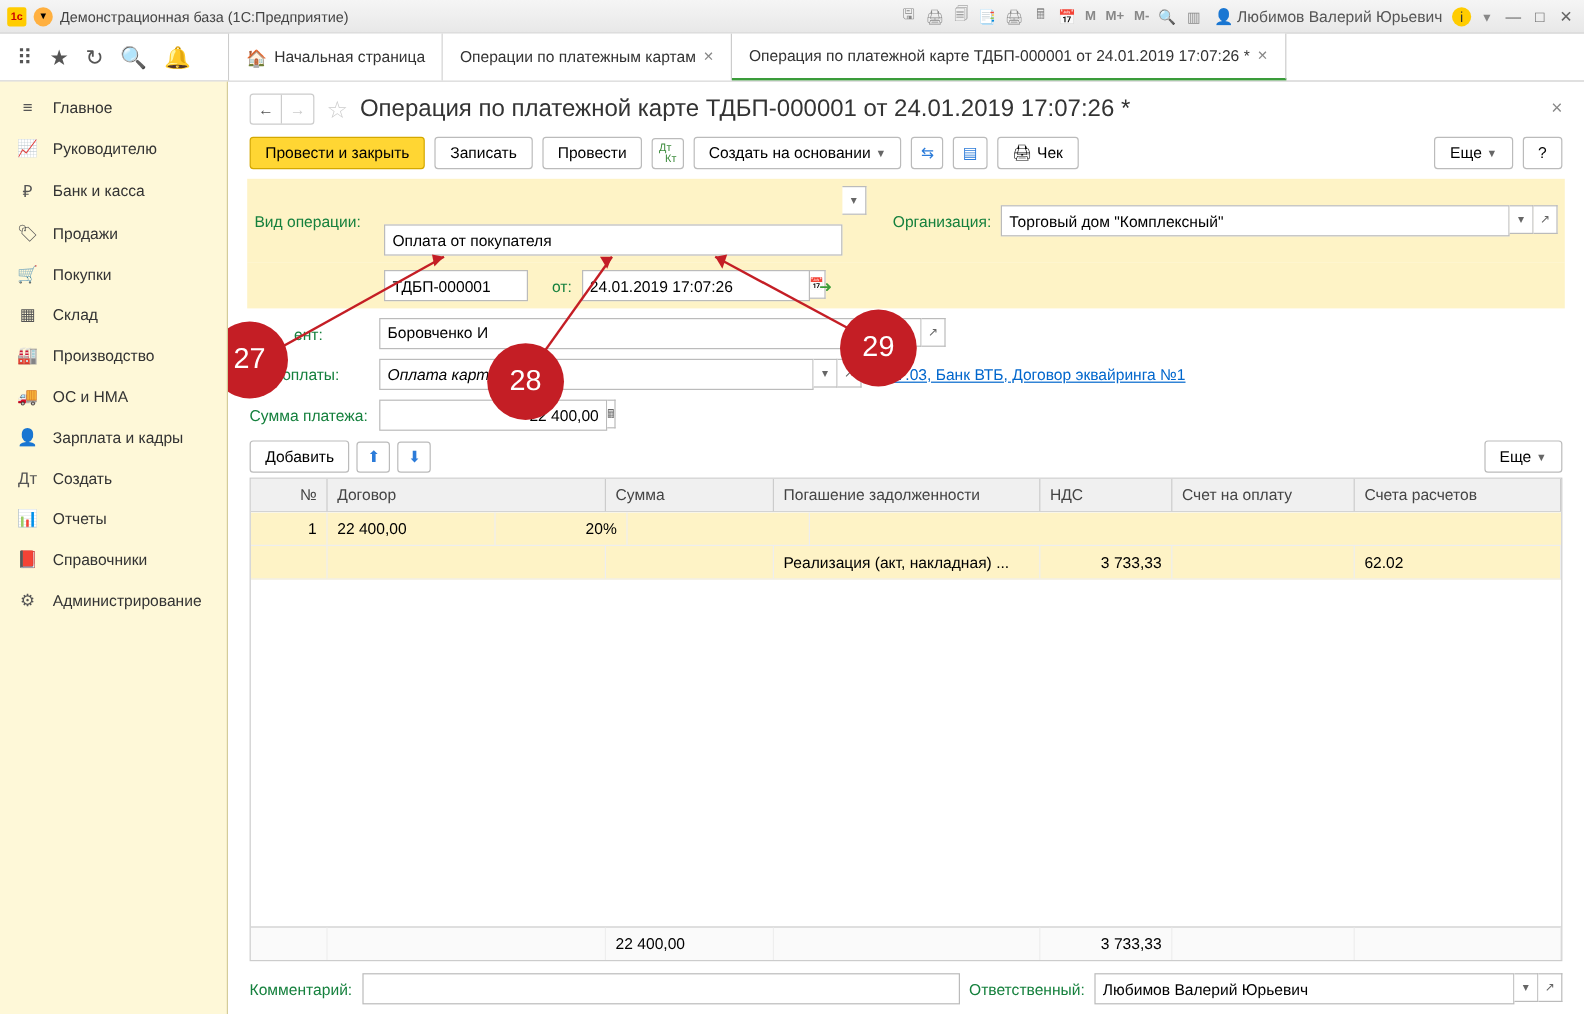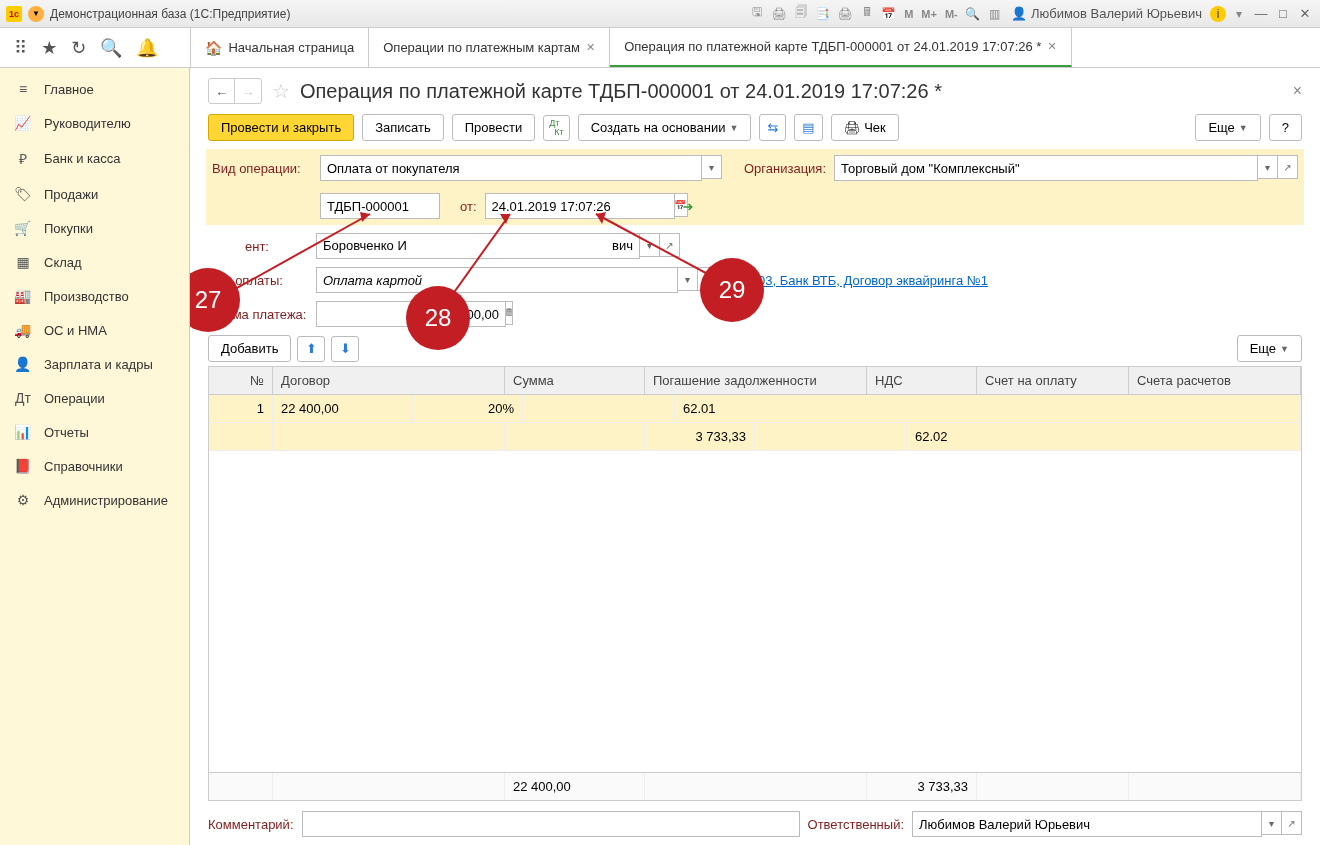--- a/index.html
+++ b/index.html
@@ -35,21 +35,21 @@
 .closex{margin-left:auto;font-size:16px;color:#888;cursor:pointer}
 .toolbar2{display:flex;align-items:center;gap:8px;margin-bottom:10px}
 .btn{border:1px solid #bbb;background:#fff;padding:5px 12px;border-radius:3px;cursor:pointer;font-size:13px;display:flex;align-items:center;gap:4px}
 .btn.primary{background:#ffd633;border-color:#d4a800;font-weight:normal}
 .btn.icon{padding:5px 7px}
 .btn .dd{font-size:9px;color:#666}
 .dtktbox{border:1px solid #bbb;padding:3px 5px;border-radius:3px;font-size:9px;line-height:9px;color:#3a8a3a;cursor:pointer}
 .spacer{flex:1}
 .formrow{display:flex;align-items:center;gap:8px;margin-bottom:8px}
 .formrow.hl{background:#fef3c6;padding:6px;margin:-2px -2px 8px -2px}
-.label{font-size:13px;color:#7f1d1d}
+.label{font-size:13px;color:#15803d}
 .w100{width:100px}
 .input{border:1px solid #bbb;padding:4px 6px;background:#fff;font-size:13px;height:26px}
 .combobtn{width:20px;height:24px;border:1px solid #bbb;border-left:none;display:flex;align-items:center;justify-content:center;font-size:10px;color:#666;cursor:pointer;background:#fff}
 .inputgroup{display:flex}
 .link{color:#0066cc;text-decoration:underline;cursor:pointer;font-size:13px}
 .tblbar{display:flex;align-items:center;gap:6px;margin-bottom:4px}
 .arrowbtn{width:28px;height:26px;border:1px solid #bbb;border-radius:3px;display:flex;align-items:center;justify-content:center;cursor:pointer;color:#2b7bd9}
 .tablewrap{flex:1;border:1px solid #ccc;display:flex;flex-direction:column;overflow:hidden}
 .thead{display:flex;background:#f0f0f0;border-bottom:1px solid #ccc}
 .th{padding:6px 8px;border-right:1px solid #ccc;font-size:13px;color:#444}
@@ -159,21 +159,21 @@
       <div class="navitem">
         <span class="nicon">🚚</span>
         <span>ОС и НМА</span>
       </div>
       <div class="navitem">
         <span class="nicon">👤</span>
         <span>Зарплата и кадры</span>
       </div>
       <div class="navitem">
         <span class="nicon">Дт</span>
-        <span>Операции</span>
+        <span>Создать</span>
       </div>
       <div class="navitem">
         <span class="nicon">📊</span>
         <span>Отчеты</span>
       </div>
       <div class="navitem">
         <span class="nicon">📕</span>
         <span>Справочники</span>
       </div>
       <div class="navitem">
@@ -212,21 +212,21 @@
       <button class="btn">
           <span>Еще</span>
           <span class="dd">▼</span>
         </button>
       <button class="btn">?</button>
     </div>
 
     <div class="formrow hl">
       <span class="label w100">Вид операции:</span>
       <div class="inputgroup" style="flex:0 0 402px">
-        <input class="input" style="flex: 1 1 0%;" value="Оплата от покупателя">
+        <input class="input" style="flex: 1 1 0%; margin-top: 32px;" value="Оплата от покупателя">
         <span class="combobtn">▾</span>
       </div>
       <span class="label" style="margin-left:14px">Организация:</span>
       <div class="inputgroup" style="flex:1">
         <input class="input" style="flex: 1 1 0%;" value="Торговый дом &quot;Комплексный&quot;">
         <span class="combobtn">▾</span>
         <span class="combobtn">↗</span>
       </div>
     </div>
 
@@ -238,21 +238,21 @@
       <span class="label">от:</span>
       <div class="inputgroup" style="width:184px">
         <input class="input" style="flex: 1 1 0%;" value="24.01.2019 17:07:26">
         <span class="combobtn">📅</span>
       </div>
       <span style="color:#3a9c3a;margin-left:6px">➜</span>
     </div>
 
     <div class="formrow">
       <span class="label w100" style="text-align:center;padding-right:2px">ент:</span>
-      <div class="inputgroup" style="width:364px">
+      <div class="inputgroup" style="width:472px">
         <div class="input" style="flex:1;display:flex">
             <span>Боровченко И</span>
             <span style="flex:1"></span>
             <span>вич</span>
           </div>
         <span class="combobtn">▾</span>
         <span class="combobtn">↗</span>
       </div>
     </div>
 
@@ -294,26 +294,26 @@
         <div class="th col-nds">НДС</div>
         <div class="th col-schet">Счет на оплату</div>
         <div class="th col-acc">Счета расчетов</div>
       </div>
       <div class="tbody" id="tbody">
           <div class="tr hl-row">
             <div class="td col-n">1</div>
             <div class="td col-sum">22 400,00</div>
             <div class="td col-nds" style="text-align:right">20%</div>
             <div class="td col-schet"></div>
-            <div class="td col-acc">62.01</div>
           </div>
           <div class="tr hl-row">
             <div class="td col-n"></div>
             <div class="td col-dog"></div>
             <div class="td col-sum"></div>
+            <div class="td col-pog">Реализация (акт, накладная) ...</div>
             <div class="td col-nds" style="text-align:right">3 733,33</div>
             <div class="td col-schet"></div>
             <div class="td col-acc">62.02</div>
           </div>
         </div>
       <div class="tfoot">
         <div class="td col-n"></div>
         <div class="td col-dog"></div>
         <div class="td col-sum">22 400,00</div>
         <div class="td col-pog"></div>

